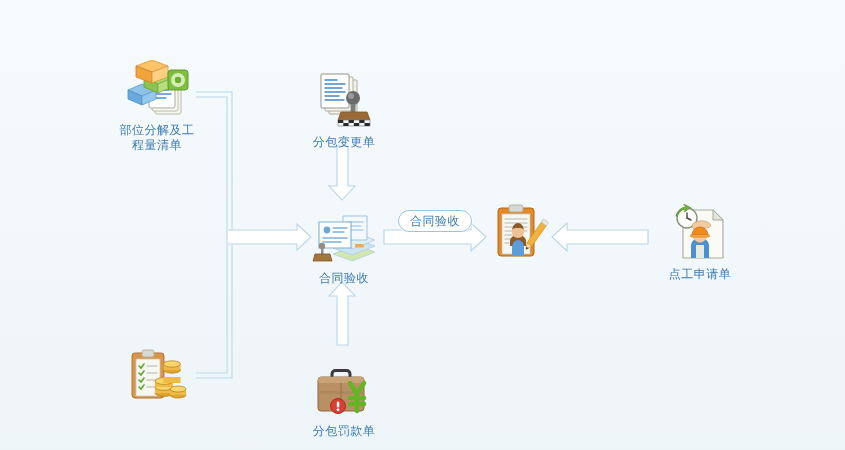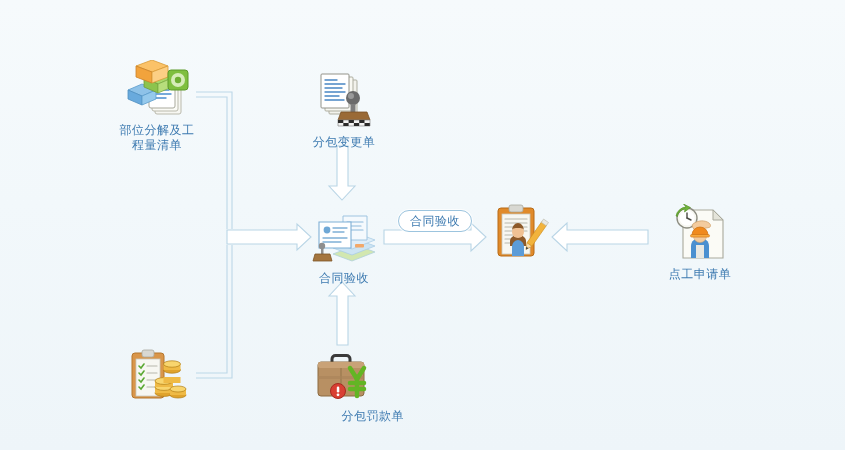--- a/index.html
+++ b/index.html
@@ -298,21 +298,21 @@
           <g>
             <ellipse cx="52" cy="47" rx="8" ry="3" fill="#e0a32c" stroke="#b07c14" stroke-width=".7"></ellipse>
             <rect x="44" y="41" width="16" height="6" fill="#efba45"></rect>
             <ellipse cx="52" cy="41" rx="8" ry="3" fill="#f8d56e" stroke="#b07c14" stroke-width=".7"></ellipse>
           </g>
         </g>
       </svg>
     </div>
   </div>
 
-  <div class="node" style="left:284px;top:344px;text-align:right;">
+  <div class="node" style="left:284px;top:359px;">
     <div class="icon-wrap">
       <svg width="60" height="52" viewBox="0 0 60 52">
         <path d="M18,10 l0,-3 c0,-2 1.5,-3.5 3.5,-3.5 l11,0 c2,0 3.5,1.5 3.5,3.5 l0,3" fill="none" stroke="#3a3a3a" stroke-width="3" stroke-linecap="round"></path>
         <rect x="4" y="10" width="46" height="34" rx="3" fill="#b89063" stroke="#8c6a41" stroke-width="1"></rect>
         <rect x="4" y="10" width="46" height="6" rx="2" fill="#c9a277"></rect>
         <line x1="27" y1="16" x2="27" y2="44" stroke="#9b7a50" stroke-width="1.3"></line>
         <rect x="4" y="24" width="46" height="3" fill="#a9835a" opacity=".6"></rect>
 
         <g>
           <circle cx="24" cy="39" r="7.5" fill="#d93f33" stroke="#a82a20" stroke-width="1"></circle>

